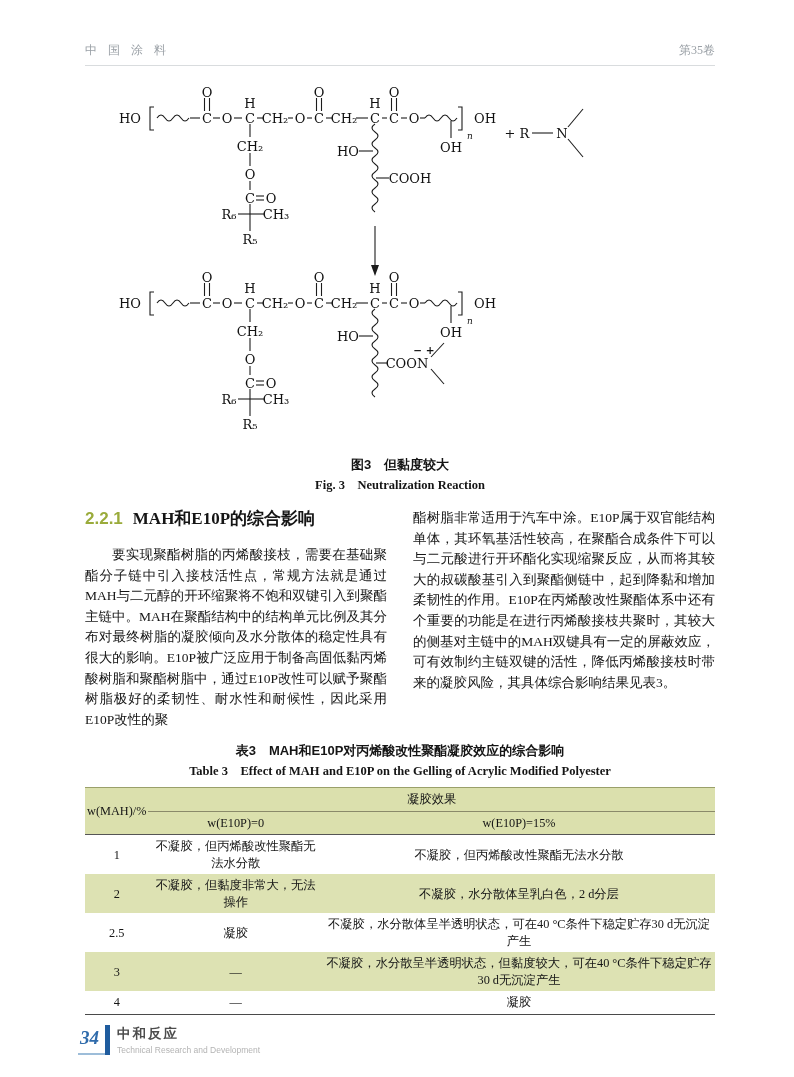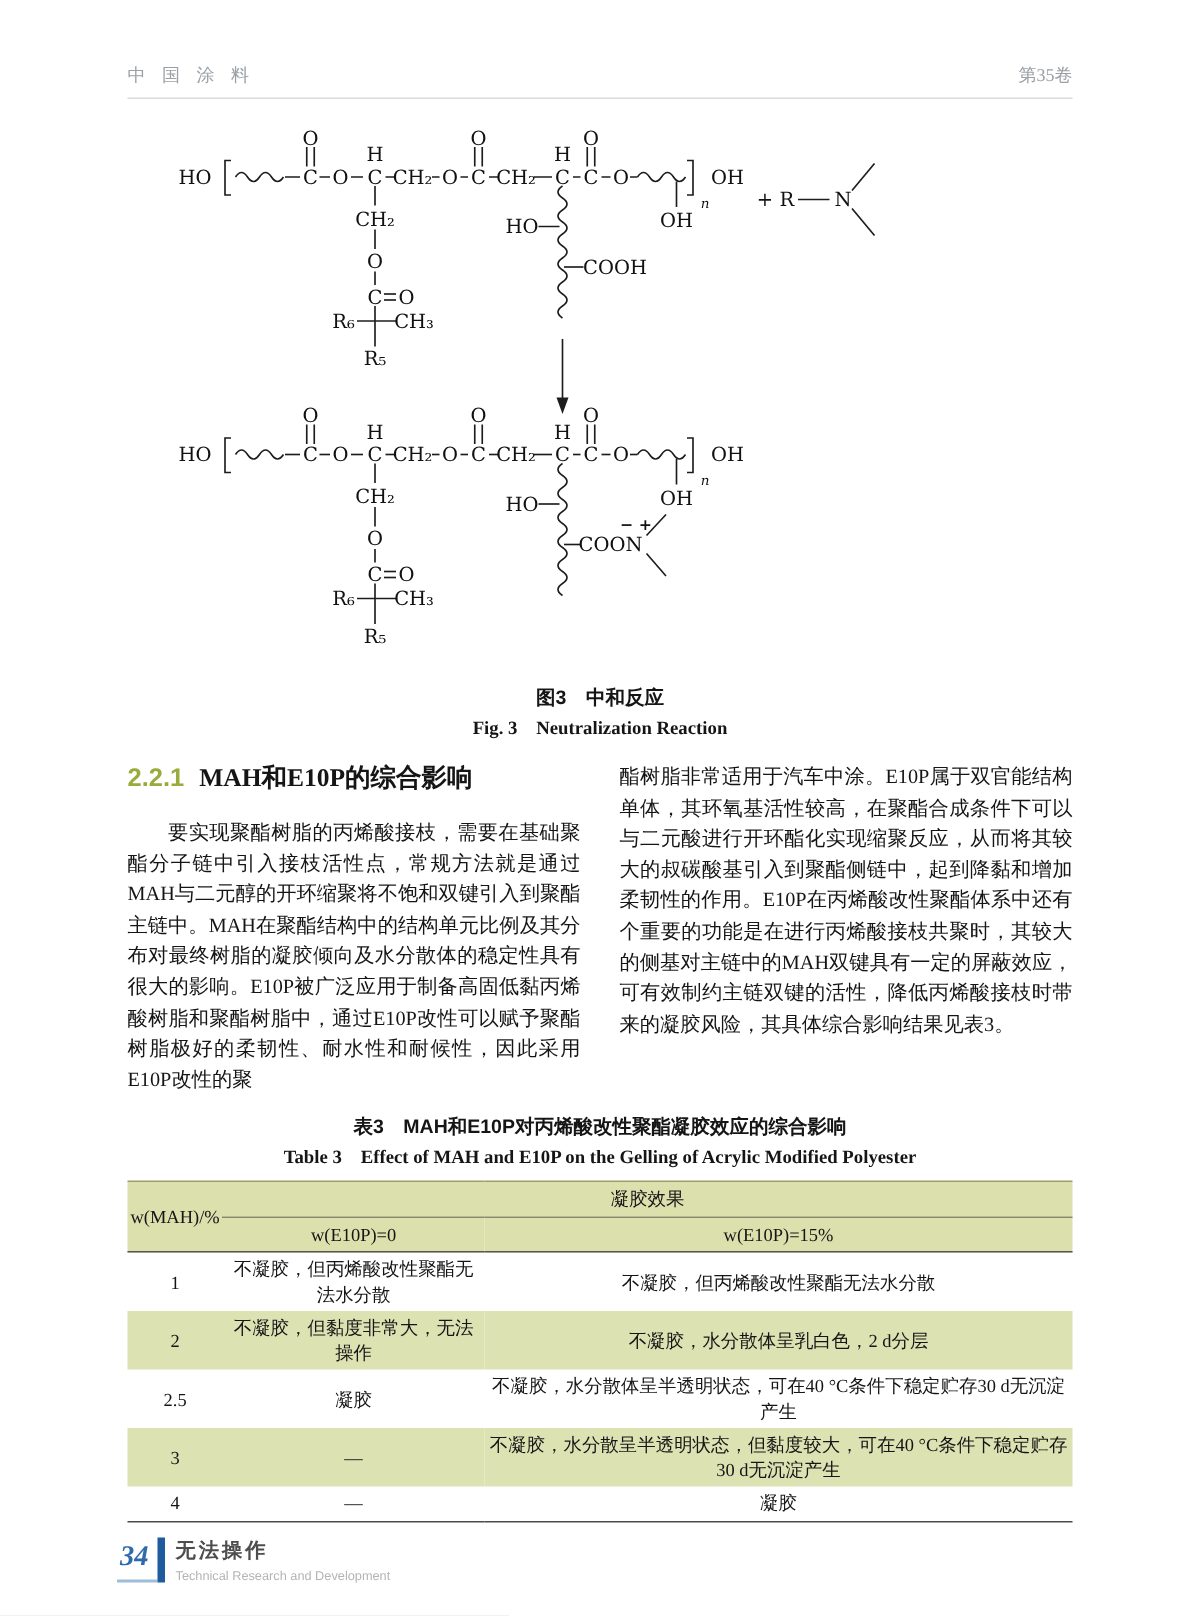--- a/index.html
+++ b/index.html
@@ -212,21 +212,21 @@
             <text x="163" y="301.5" class="fl">C</text>
             <text x="184" y="301.5" class="fl">O</text>
             <text x="142" y="317.5" class="fl">R₆</text>
             <text x="189" y="317.5" class="fl">CH₃</text>
             <text x="163" y="342.5" class="fl">R₅</text>
             <text x="261" y="254.5" class="fl">HO</text>
             <text x="320" y="281.5" class="fl">COON</text>
             <text x="337" y="267.5" class="fl c">− +</text>
           </g>
       </svg>
-      <div class="fig-cap-zh">图3　中和反应</div>
+      <div class="fig-cap-zh">图3　但黏度较大</div>
       <div class="fig-cap-en">Fig. 3　Neutralization Reaction</div>
     </div>
 
     <div class="two-col">
       <div class="col">
         <h3 class="sec"><span class="num">2.2.1</span><span>MAH和E10P的综合影响</span></h3>
         <p class="indent">要实现聚酯树脂的丙烯酸接枝，需要在基础聚酯分子链中引入接枝活性点，常规方法就是通过MAH与二元醇的开环缩聚将不饱和双键引入到聚酯主链中。MAH在聚酯结构中的结构单元比例及其分布对最终树脂的凝胶倾向及水分散体的稳定性具有很大的影响。E10P被广泛应用于制备高固低黏丙烯酸树脂和聚酯树脂中，通过E10P改性可以赋予聚酯树脂极好的柔韧性、耐水性和耐候性，因此采用E10P改性的聚</p>
       </div>
       <div class="col">
         <p>酯树脂非常适用于汽车中涂。E10P属于双官能结构单体，其环氧基活性较高，在聚酯合成条件下可以与二元酸进行开环酯化实现缩聚反应，从而将其较大的叔碳酸基引入到聚酯侧链中，起到降黏和增加柔韧性的作用。E10P在丙烯酸改性聚酯体系中还有个重要的功能是在进行丙烯酸接枝共聚时，其较大的侧基对主链中的MAH双键具有一定的屏蔽效应，可有效制约主链双键的活性，降低丙烯酸接枝时带来的凝胶风险，其具体综合影响结果见表3。</p>
@@ -283,17 +283,17 @@
     </div>
 
   </div>
 
   <div class="page-footer">
     <div class="pageno-box">
       <span class="pageno">34</span>
     </div>
     <div class="footer-bar"></div>
     <div class="footer-text">
-      <span class="footer-zh">无法操作</span>
+      <span class="footer-zh">中和反应</span>
       <span class="footer-en">Technical Research and Development</span>
     </div>
   </div>
 </div>
 
 </body></html>

